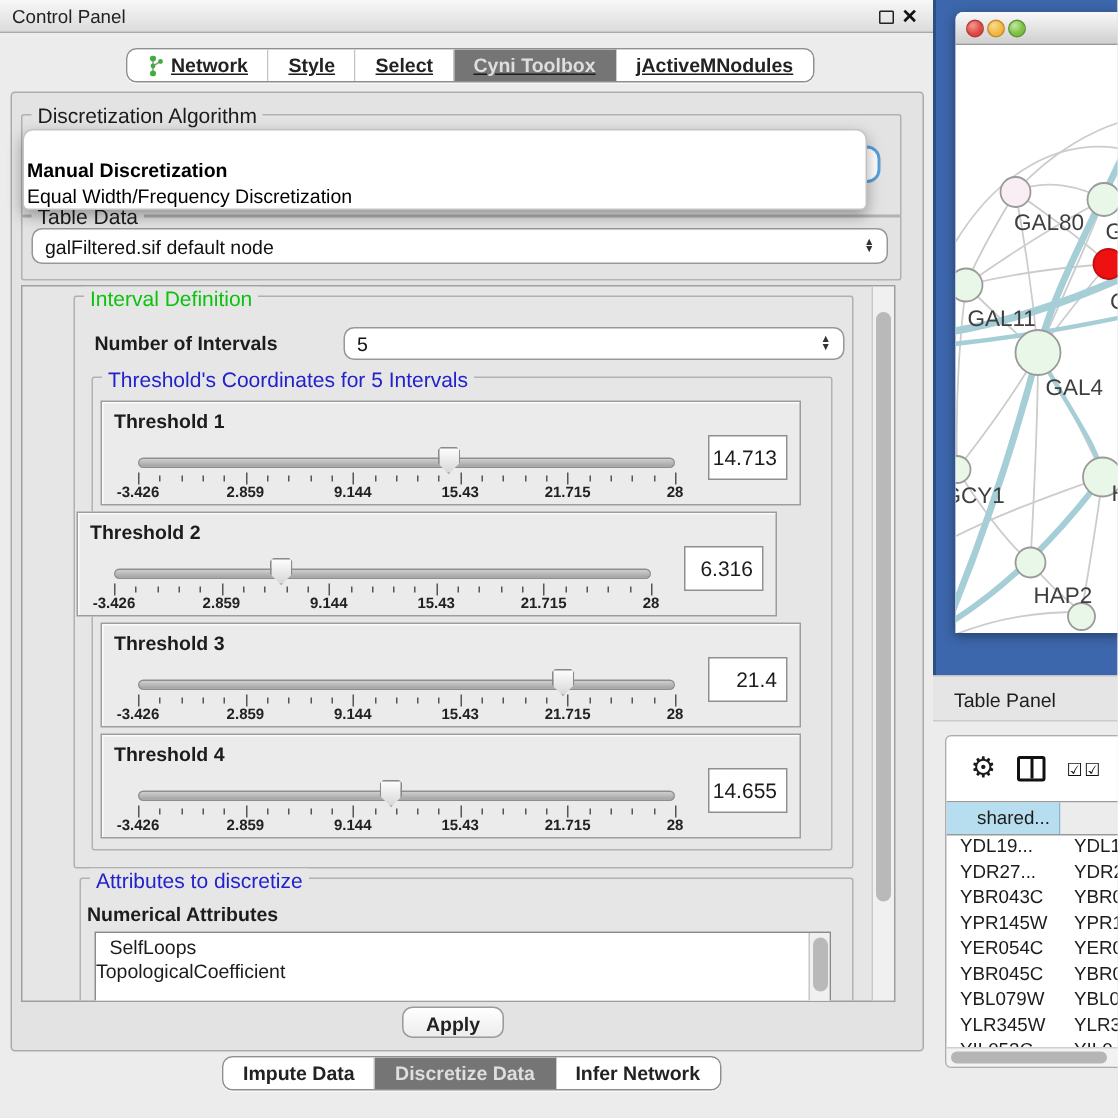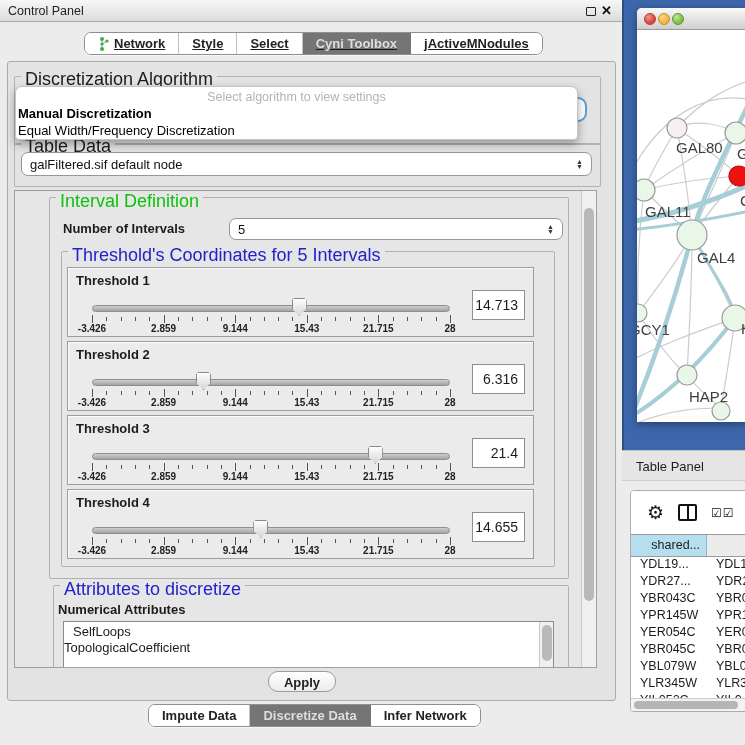--- a/index.html
+++ b/index.html
@@ -14,21 +14,21 @@
   #close-btn { left:601px; top:3px; font-size:13px; font-weight:bold; color:#111; }
 
   .seg { position:absolute; display:flex; background:#fff; border:1px solid #8f8f8f; border-radius:7px; overflow:hidden; height:23px; box-shadow:0 1px 0 rgba(255,255,255,.6); }
   .seg .item { display:flex; align-items:center; gap:5px; padding:0 13px; font-size:13px; font-weight:600; color:#222; border-right:1px solid #c2c2c2; background:#fff; white-space:nowrap; }
   .seg .item:last-child { border-right:none; }
   .seg .item.sel { background:#757575; color:#dedede; border-right-color:#757575; }
 
   #main-panel { left:7px; top:61px; width:609px; height:640px; background:#e3e3e3; border:1px solid #ababab; border-radius:3px; }
 
   .groupbox { position:absolute; border:1px solid #b2b2b2; border-radius:2px; }
-  .grouptitle { position:absolute; font-size:18px; background:#e3e3e3; padding:0 4px; white-space:nowrap;text-align:right; }
+  .grouptitle { position:absolute; font-size:14px; background:#e3e3e3; padding:0 4px; white-space:nowrap;text-align:right; }
 
   
   .combo { position:absolute; background:#fff; border:1px solid #979797; border-radius:7px; font-size:13px; display:flex; align-items:center; padding:0 8px; color:#111; }
   .combo .spin { margin-left:auto; display:flex; flex-direction:column; line-height:5px; font-size:7px; color:#333; }
 
   
   #algo-popup { left:15px; top:86px; width:563px; height:54px; background:#fff; border:1px solid #c4c4c4; border-radius:7px 7px 4px 4px; box-shadow:0 4px 10px rgba(0,0,0,.35); z-index:50; }
   #algo-popup .prompt { position:absolute; top:3px; left:0; right:0; text-align:center; color:#b3b3b3; font-size:12.5px; }
   #algo-popup .it1 { position:absolute; top:19px; left:2px; font-size:13px; font-weight:bold; color:#000; }
   #algo-popup .it2 { position:absolute; top:36px; left:2px; font-size:13px; color:#000; }
@@ -184,21 +184,21 @@
     <div class="slider-ticklabels">
         <span style="left: 0%;">-3.426</span>
         <span style="left: 20%;">2.859</span>
         <span style="left: 40%;">9.144</span>
         <span style="left: 60%;">15.43</span>
         <span style="left: 80%;">21.715</span>
         <span style="left: 100%;">28</span>
       </div>
     <div class="value-box">14.713</div>
   </div>
-  <div class="threshold-panel" style="left:52px; top:150px;">
+  <div class="threshold-panel" style="left:36px; top:150px;">
     <div class="tlabel">Threshold 2</div>
     <div class="slider-track"></div>
     <div class="slider-thumb" style="left: 134.979px;"></div>
     <div class="slider-ticks">
         <i class="major" style="left: 0%;"></i>
         <i style="left: 4%;"></i>
         <i style="left: 8%;"></i>
         <i style="left: 12%;"></i>
         <i style="left: 16%;"></i>
         <i class="major" style="left: 20%;"></i>
@@ -327,36 +327,35 @@
     <div class="vscroll" style="right:0; width:14px;">
         <div class="thumb" style="top:3px; height:36px;"></div>
       </div>
   </div>
 
   <div class="vscroll" style="right:0;">
     <div class="thumb" style="top:17px; height:393px;"></div>
   </div>
 </div>
 
-<div class="button" style="left:268px; top:671px; width:68px; height:21px; line-height:21px;border-radius:10px;">Apply</div>
+<div class="button" style="left:268px; top:671px; width:68px; height:21px; line-height:21px;">Apply</div>
 
 <div class="seg" style="left:148px; top:704px;">
   <div class="item">
       <span>Impute Data</span>
     </div>
   <div class="item sel">
       <span>Discretize Data</span>
     </div>
   <div class="item">
       <span>Infer Network</span>
     </div>
 </div>
 
 <div class="abs" id="algo-popup">
-  <div class="prompt">Select algorithm to view settings</div>
   <div class="it1">Manual Discretization</div>
   <div class="it2">Equal Width/Frequency Discretization</div>
 </div>
 
 <div class="abs" id="net-area">
   <div id="net-window">
     <div id="net-titlebar">
       <div class="light" style="left:7px; background:radial-gradient(circle at 35% 30%, #f09a90, #df4642 60%); border:1px solid #b03a34;"></div>
       <div class="light" style="left:21px; background:radial-gradient(circle at 35% 30%, #fbd98c, #f2b63f 60%); border:1px solid #c08c2c;"></div>
       <div class="light" style="left:35px; background:radial-gradient(circle at 35% 30%, #c0e8a0, #7cc043 60%); border:1px solid #5f9334;"></div>

